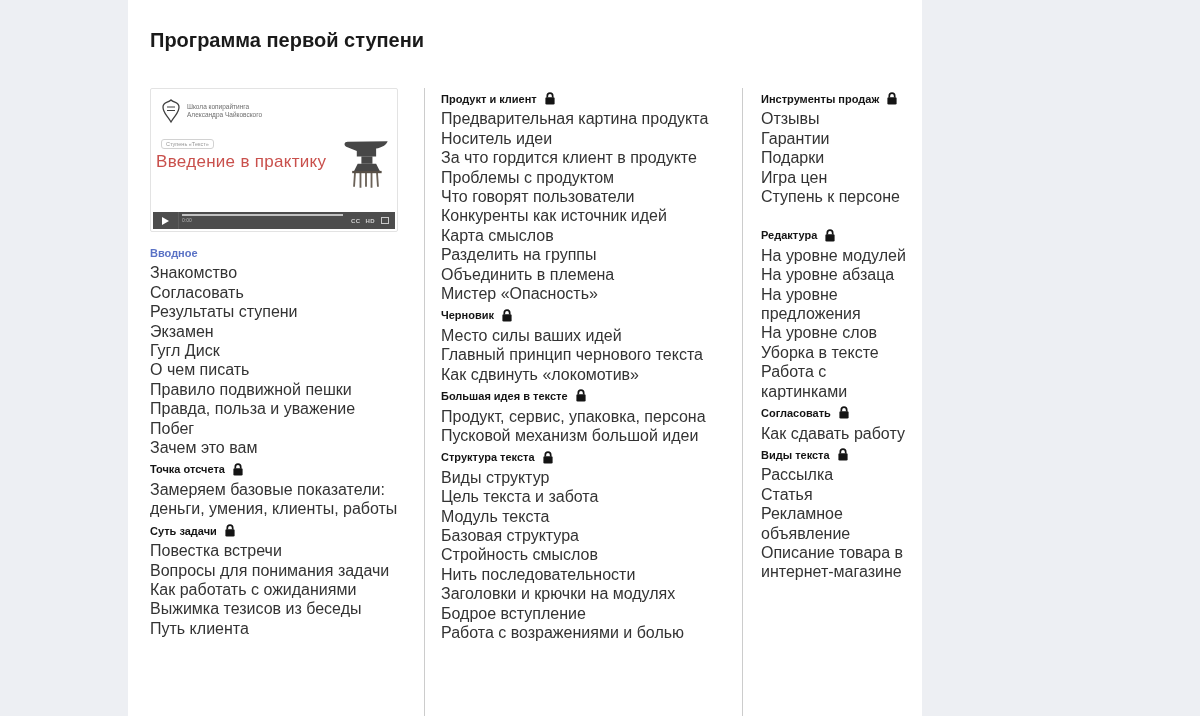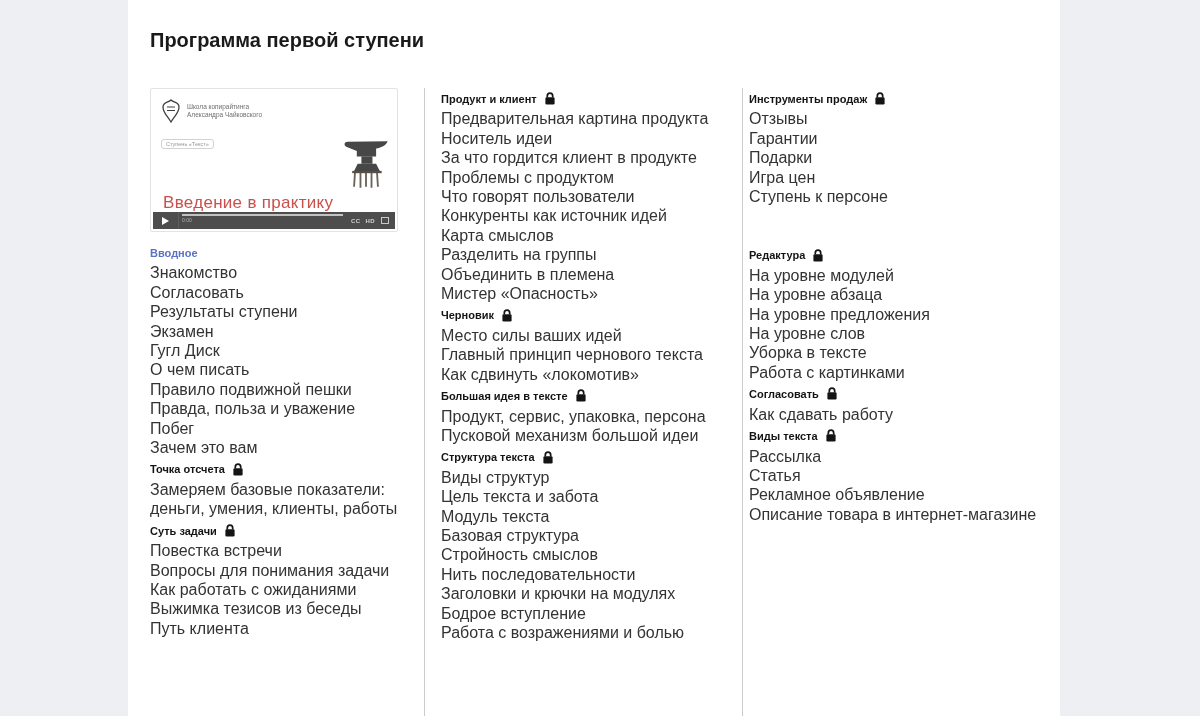--- a/index.html
+++ b/index.html
@@ -1,42 +1,42 @@
 <!DOCTYPE html>
 <html style="--accent: #5a72c5; --video-red: #c9504c; --divider: #cccccc; --heading: #141414; --item: #333333;"><head>
 <meta charset="utf-8">
 <style>
   * { margin:0; padding:0; box-sizing:border-box; }
   :root { --accent:#5a72c5; --video-red:#c9504c; --divider:#ccc; --item:#333; --heading:#141414; }
   html,body { width:1200px; height:716px; }
   body { background:#edeff3; font-family:"Liberation Sans",sans-serif; overflow:hidden; }
   .viewport { position:relative; width:1200px; height:716px; }
-  .page { position:absolute; left:128px; top:0; width:932px; height:716px; background:#fff; padding:28px 0 0 22px; }
+  .page { position:absolute; left:128px; top:0; width:794px; height:716px; background:#fff; padding:28px 0 0 22px; }
   .page-title { font-size:20px; font-weight:bold; color:#1a1a1a; line-height:24px; margin-bottom:36px; }
   .columns { display:flex; align-items:stretch; height:628px; }
   .col { }
   .col1 { width:274px; padding-right:10px; }
   .col2 { width:318px; padding:2px 10px 0 16px; border-left:1px solid var(--divider); }
-  .col3 { flex:1; padding:2px 10px 0 6px; border-left:1px solid var(--divider); }
+  .col3 { flex:1; padding:2px 10px 0 18px; border-left:1px solid var(--divider); }
   .sections { }
   .col1 .sections { margin-top:12px; }
   .section { margin-top:3px; }
   .sections .section:first-child { margin-top:0; }
-  .section.gap { margin-top:40px; }
+  .section.gap { margin-top:20px; }
   .section-title { display:flex; align-items:center; gap:7px; font-size:11px; font-weight:bold; color:var(--heading); line-height:19.4px; }
   .section-title.active { color:var(--accent); }
   .item { font-size:16px; color:var(--item); line-height:19.4px; }
   .lock { flex:0 0 auto; position:relative; top:-1px; }
 
   
   .video { position:relative; width:248px; height:144px; background:#fff; border:1px solid #e3e3e3; border-radius:2px; }
   .logo-row { position:absolute; top:9px; left:9px; display:flex; align-items:center; gap:5px; }
   .logo-text { font-size:6.5px; line-height:8px; color:#6e6e6e; }
   .badge { position:absolute; top:50px; left:10px; display:inline-block; font-size:5.5px; color:#979797; border:1px solid #d2d2d2; border-radius:3px; padding:1px 4px; line-height:6px; }
-  .video-title { position:absolute; top:63px; left:12px; font-size:17px; color:var(--video-red); letter-spacing:.3px; white-space:nowrap;margin-top:41px; }
+  .video-title { position:absolute; top:63px; left:5px; font-size:17px; color:var(--video-red); letter-spacing:.3px; white-space:nowrap; }
   .anvil { position:absolute; right:8px; top:44px; }
   .controls { position:absolute; left:2px; right:2px; bottom:2px; height:17px; background:#4d4d4d; display:flex; align-items:center; }
   .play-btn { width:26px; height:17px; display:flex; align-items:center; justify-content:center; border-right:1px solid #5d5d5d; cursor:pointer; }
   .play-tri { width:0; height:0; border-left:7px solid #fff; border-top:4.5px solid transparent; border-bottom:4.5px solid transparent; }
   .bar-area { flex:1; position:relative; height:100%; }
   .bar-area .track { position:absolute; top:2px; left:3px; right:3px; height:2px; background:#c2c2c2; }
   .bar-area .time { position:absolute; top:5px; left:3px; font-size:5px; color:#b5b5b5; }
   .ctl-label { font-size:6px; font-weight:bold; color:#d2d2d2; margin-left:5px; letter-spacing:.4px; }
   .fs-icon { width:8px; height:7px; border:1px solid #c9c9c9; margin:0 6px 0 6px; }
 </style>

